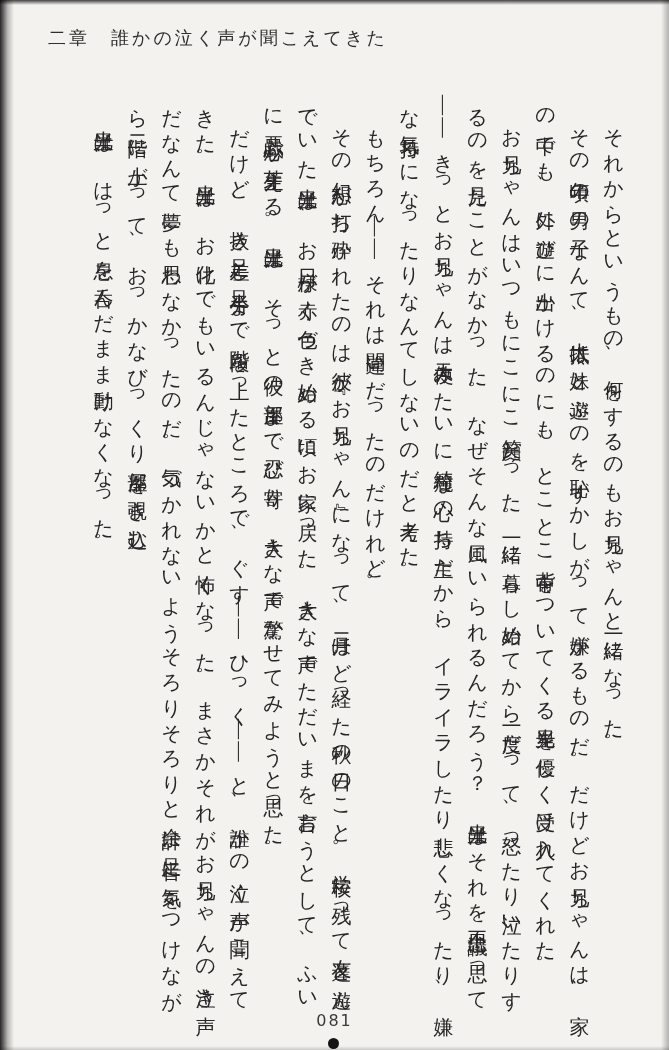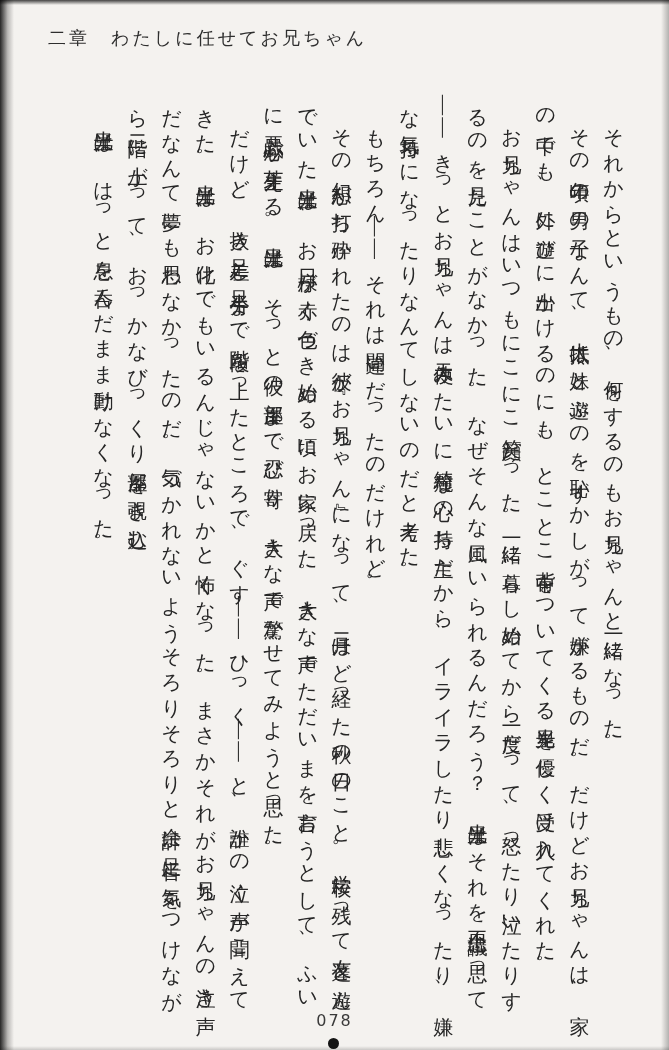--- a/index.html
+++ b/index.html
@@ -71,33 +71,33 @@
     margin-left:-7px;
     border-radius:50%;
     background:#141414;
   }
 </style>
 </head>
 <body>
 
 <div class="page">
 
-  <div class="running-head">二章　わたしに任せてお兄ちゃん</div>
+  <div class="running-head">二章　誰かの泣く声が聞こえてきた</div>
 
   <div class="body-text">
     <p>それからというもの、何をするのもお兄ちゃんと一緒になった。</p>
     <p>その年頃の男の子なんて、大抵は妹と遊ぶのを恥ずかしがって嫌がるものだ。だけどお兄ちゃんは、家の中でも、外に遊びに出かけるのにも、とことこ背中をついてくる光里を優しく受け入れてくれた。</p>
     <p>お兄ちゃんはいつもにこにこ笑顔だった。一緒に暮らし始めてから一度だって、怒ったり泣いたりするのを見たことがなかった。なぜそんな風にいられるんだろう？　光里はそれを不思議に思って――きっとお兄ちゃんは天使みたいに綺麗な心の持ち主だから、イライラしたり悲しくなったり、嫌な気持ちになったりなんてしないのだと考えた。</p>
     <p>もちろん――それは間違いだったのだけれど。</p>
     <p>その幻想が打ち砕かれたのは彼が『お兄ちゃん』になって、二月ほど経った秋の日のこと。学校に残って友達と遊んでいた光里は、お日様が赤く色づき始める頃にお家に戻った。大きな声でただいまを言おうとして、ふいに悪戯心が芽生える。光里は、そっと彼の部屋まで忍び寄り、大きな声で驚かせてみようと思った。</p>
     <p>だけど、抜き足差し足半分まで階段を上ったところで、ぐす――ひっく――と、誰かの泣く声が聞こえてきた。光里は、お化けでもいるんじゃないかと怖くなった。まさかそれがお兄ちゃんの泣き声だなんて夢にも思わなかったのだ。気づかれないようそろりそろりと余計に足音に気をつけながら二階に上がって、おっかなびっくり部屋を覗き込む。</p>
     <p>光里は、はっと息を呑んだまま動けなくなった。</p>
   </div>
 
-  <div class="page-number">078</div>
+  <div class="page-number">081</div>
 
   <div class="page-dot"></div>
 
   <div class="edge-left"></div>
   <div class="edge-top"></div>
   <div class="edge-right"></div>
   <div class="edge-bottom"></div>
 
 </div>
 

